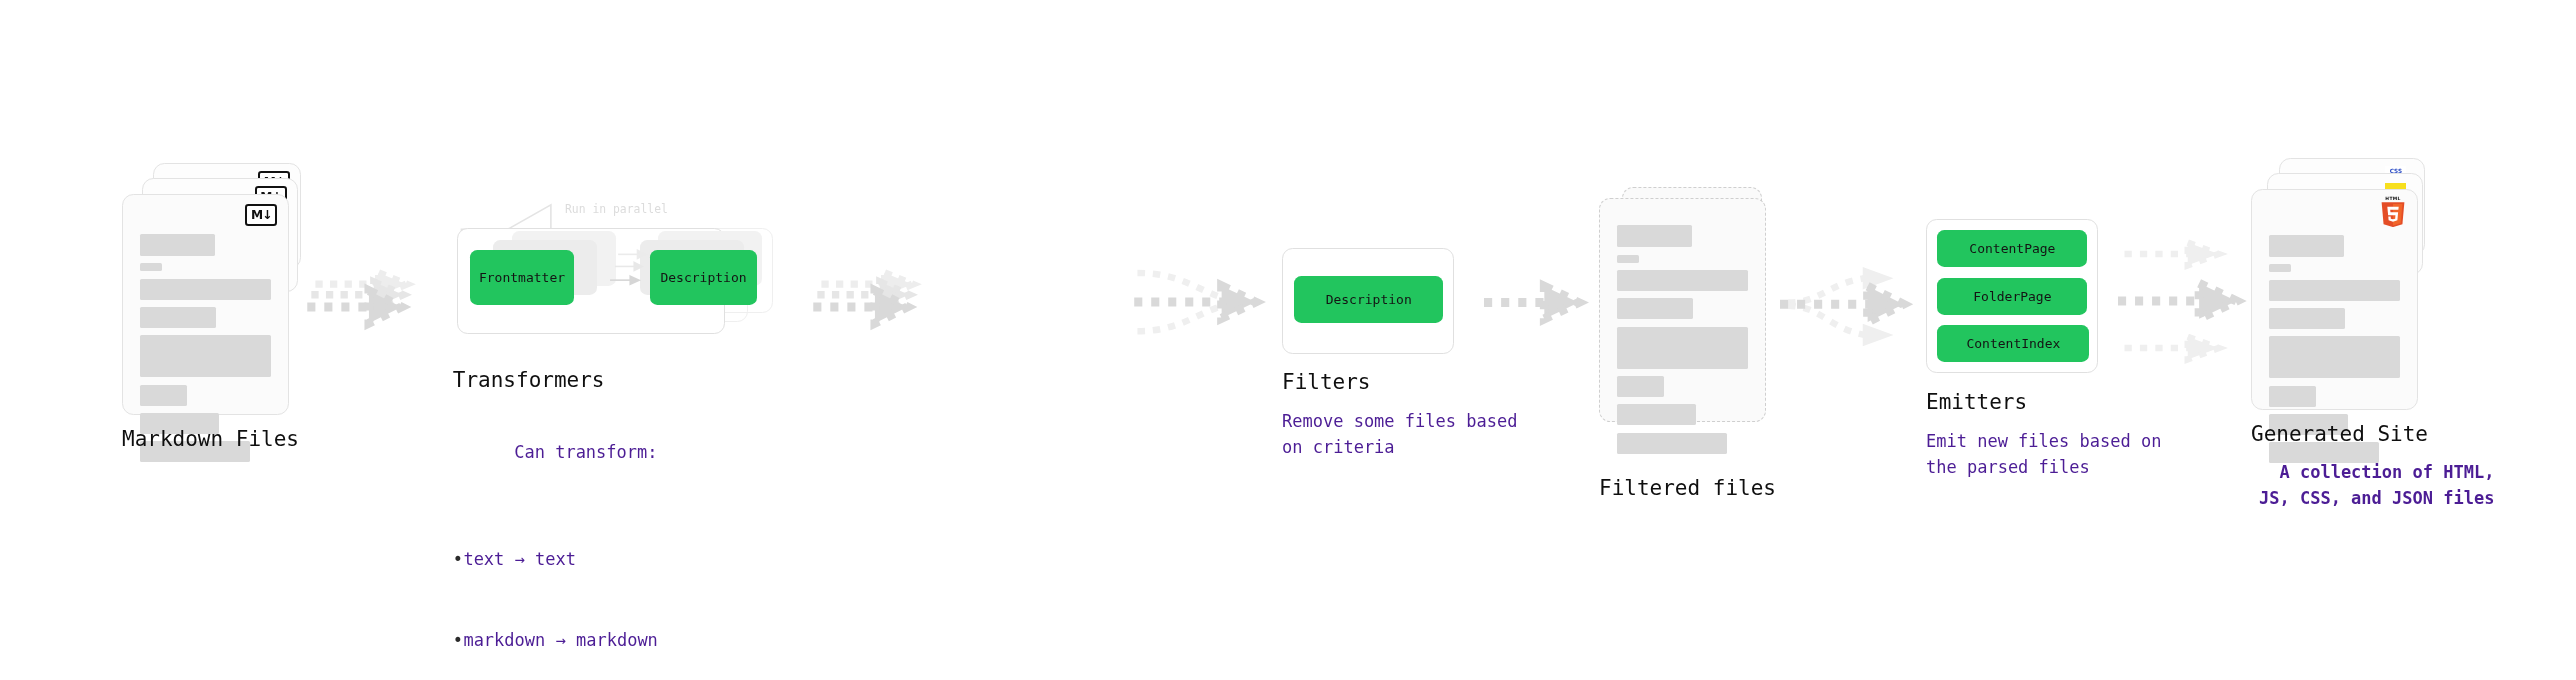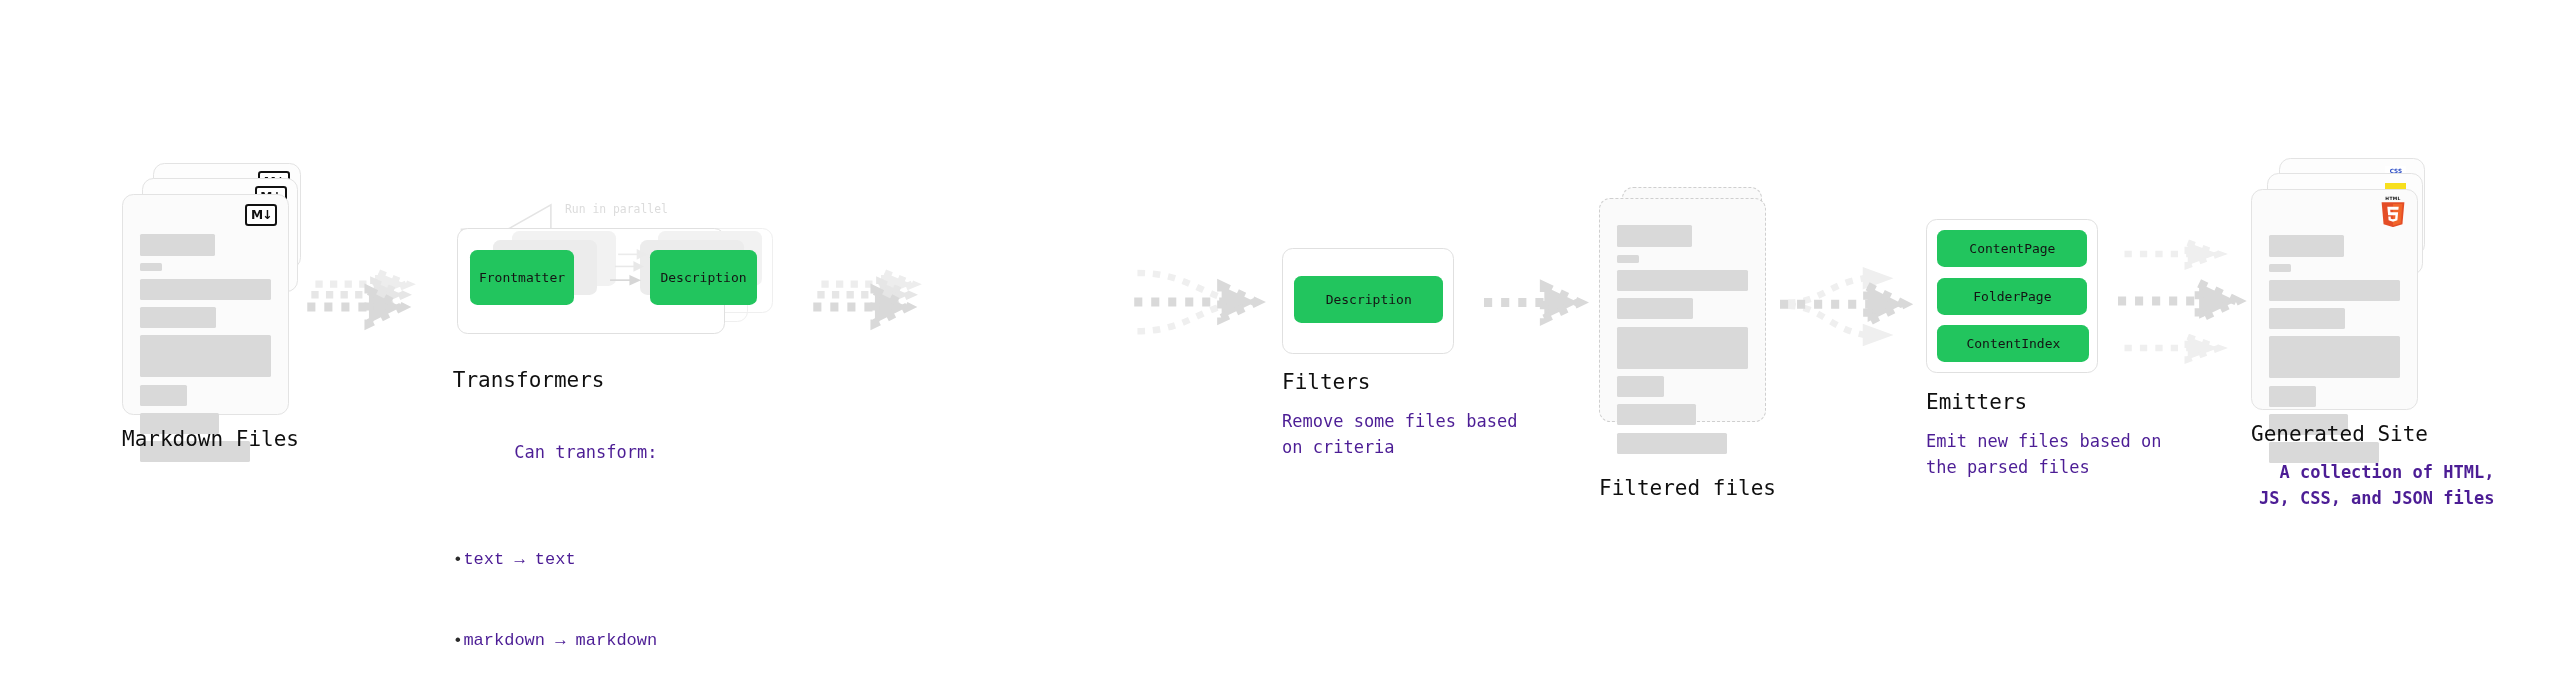--- a/index.html
+++ b/index.html
@@ -102,21 +102,21 @@
     letter-spacing: 0px;
   }
   .sub {
     position: absolute;
     font-size: 17px;
     line-height: 1.5;
     color: #4c1d95;
     white-space: pre;
   }
   .sub ul { margin: 3.3px 0 0 0; padding: 0 0 0 10.6px; }
-  .sub li { margin: 2.4px 0; list-style: none; position: relative; font-family: Liberation Mono, monospace; }
+  .sub li { margin: 2.4px 0; list-style: none; position: relative; }
   .sub li::before {
     content: "\2022";
     position: absolute;
     left: -10.6px;
     color: #2b2b2b;
   }
 
   
   .plugin-frame {
     position: absolute;

